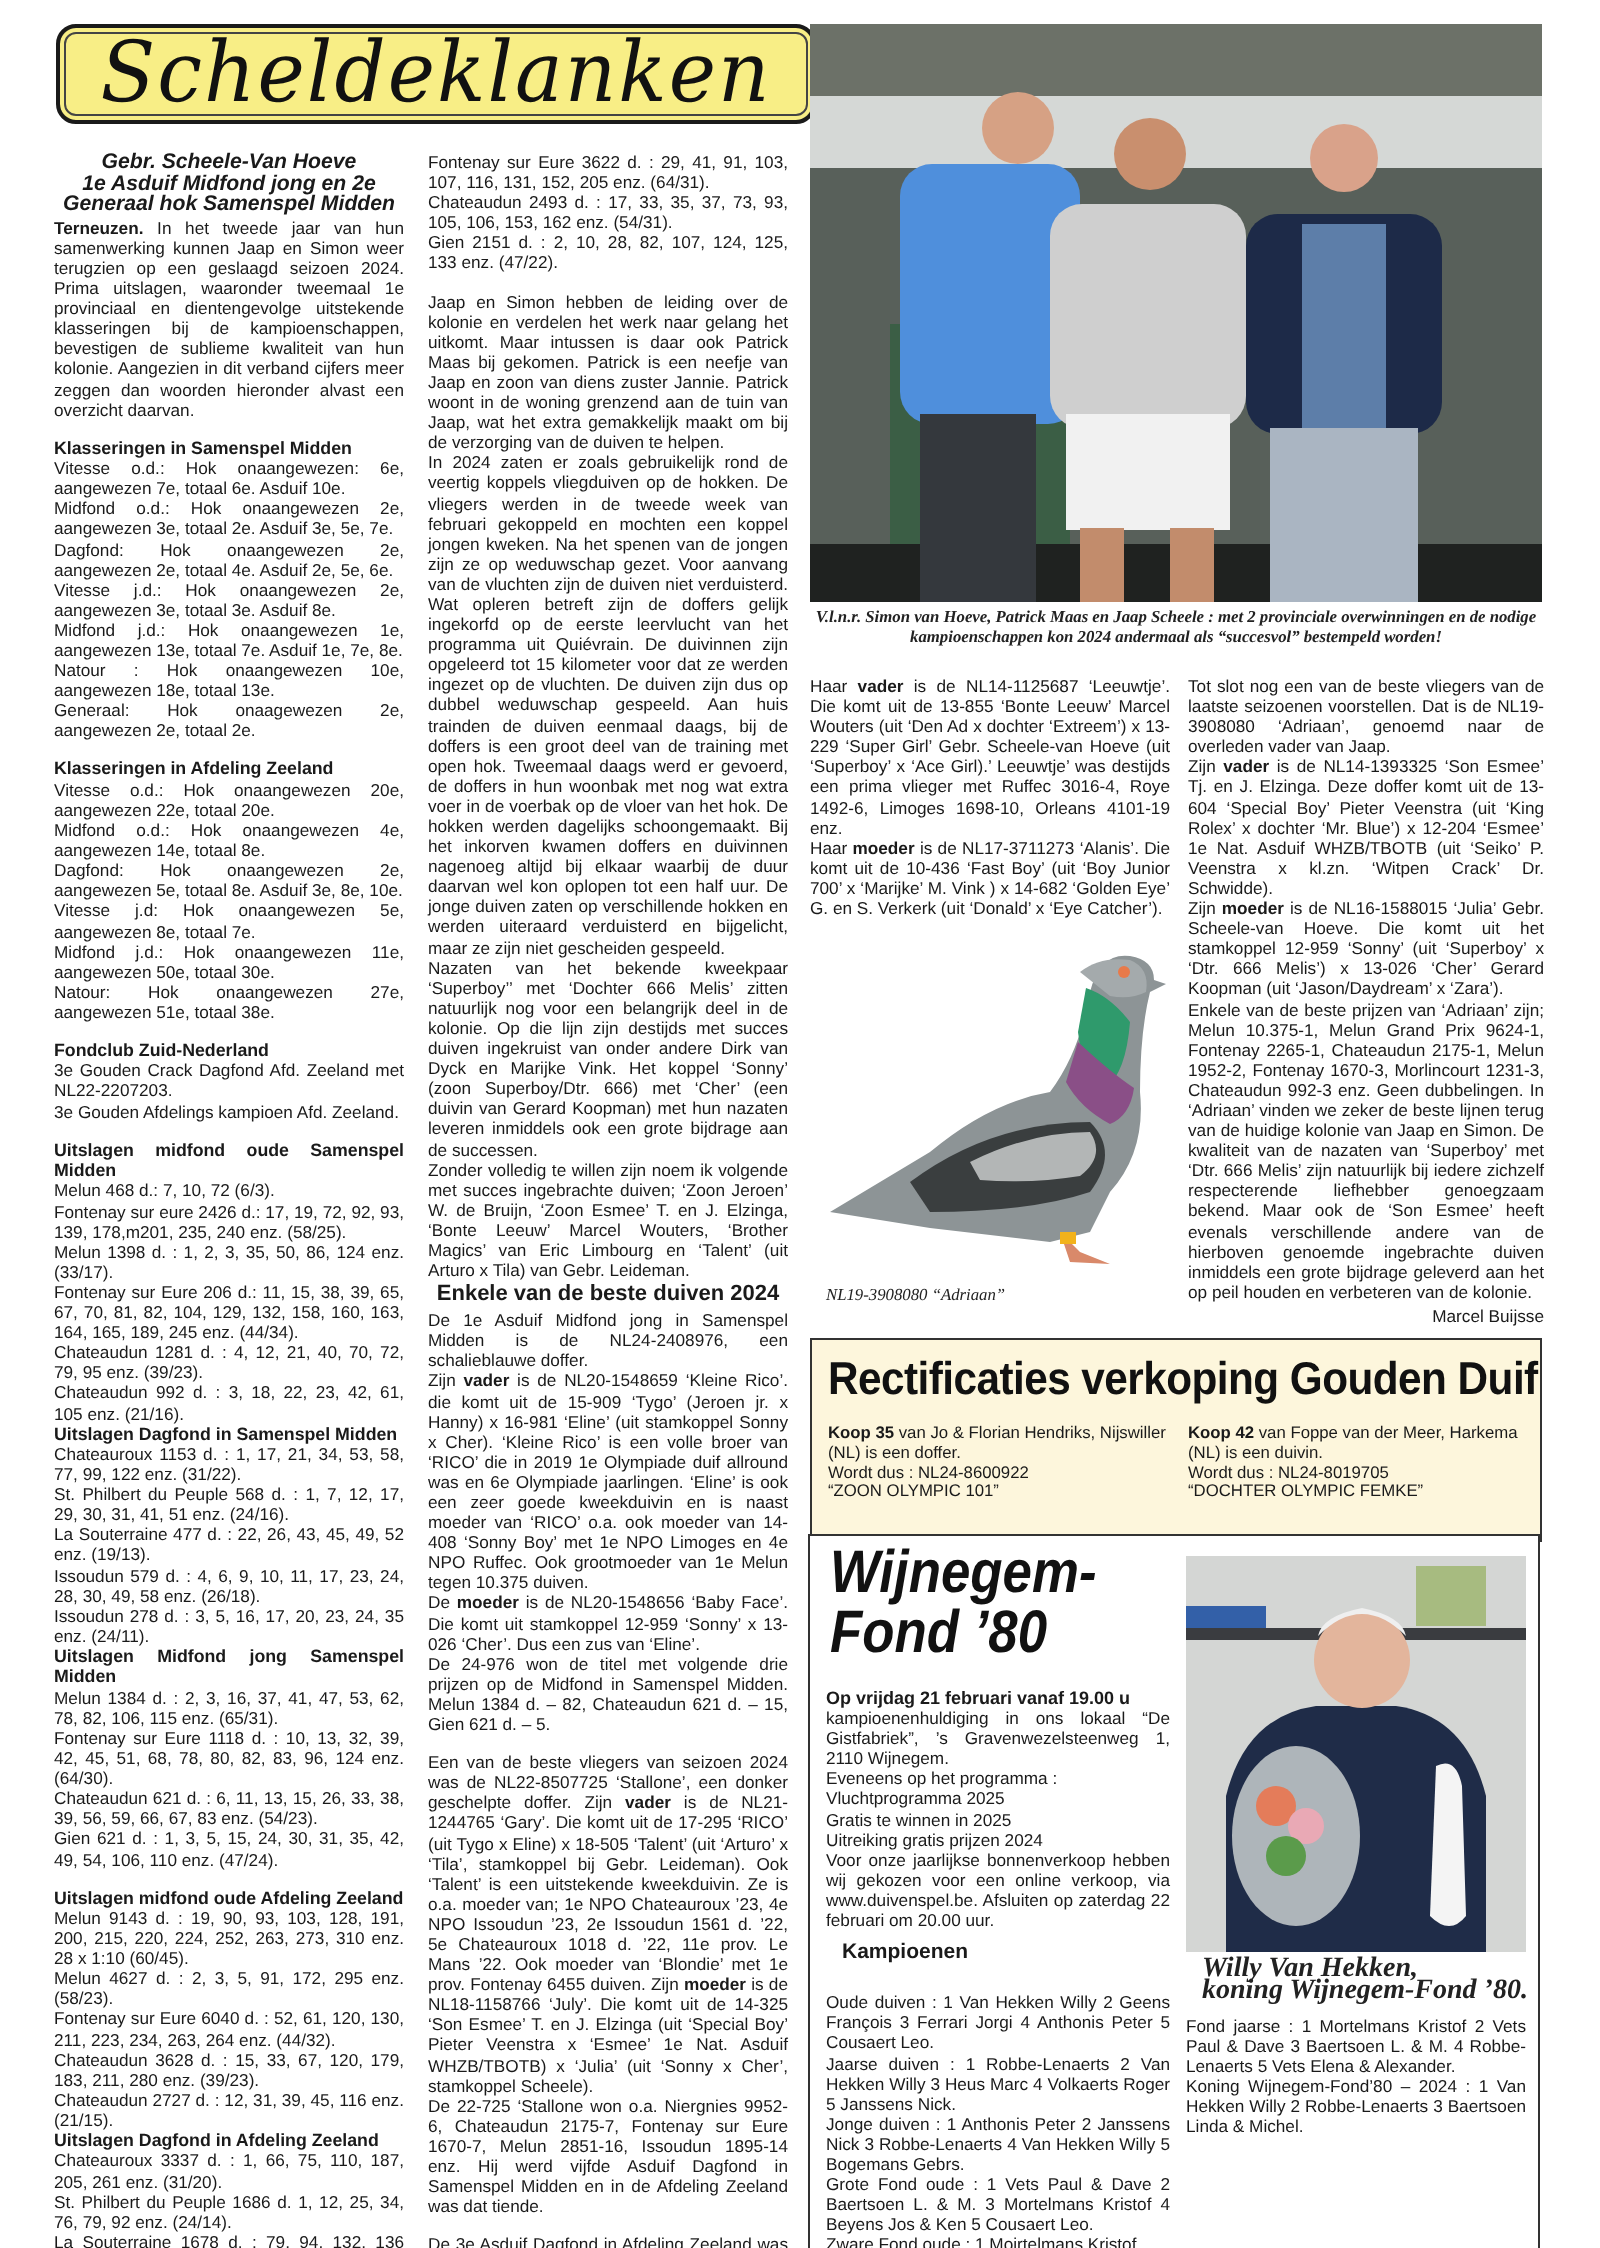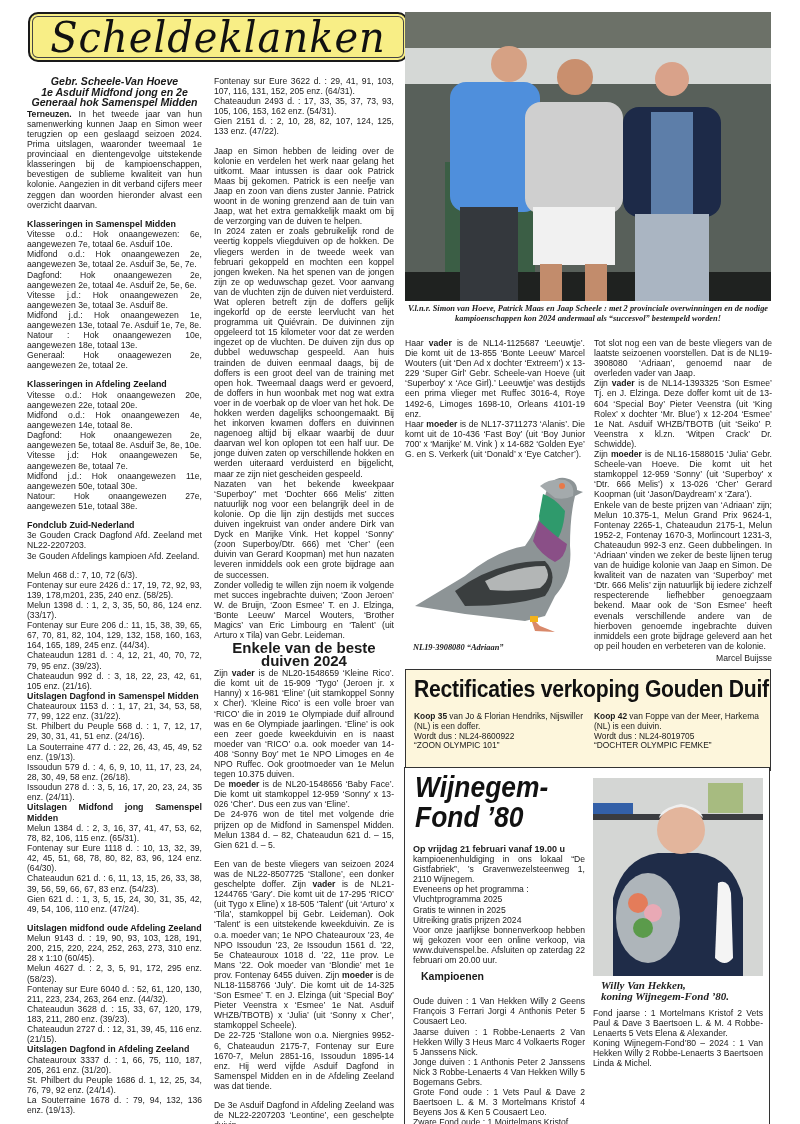--- a/index.html
+++ b/index.html
@@ -23,38 +23,38 @@
   }
 
   #col1 { position: absolute; left: 27px; top: 76px; width: 175px; }
   #col2 { position: absolute; left: 214px; top: 76px; width: 180px; }
   #col3 { position: absolute; left: 405px; top: 338px; width: 180px; }
   #col4 { position: absolute; left: 594px; top: 338px; width: 178px; }
 
   #art-headline { font-weight: bold; font-size: 10.6px; line-height: 10.6px; text-align: center; margin-bottom: 1px; font-style: italic; }
   .lead b { font-weight: bold; }
 
-  #sub2 { font-weight: bold; font-size: 15px; text-align: center; line-height: 13px; margin: 1px 0 1px; }
+  #sub2 { font-weight: bold; font-size: 11px; text-align: center; line-height: 13px; margin: 1px 0 1px; }
 
   #photo-main {
     position: absolute; left: 405px; top: 12px; width: 366px; height: 289px;
     background: linear-gradient(#5b6259 0%, #7c8378 12%, #d8dbd8 14%, #c9ccc9 26%, #3d3f3a 28%, #5c6359 72%, #2a2c2a 92%, #1f211f 100%);
     overflow: hidden;
   }
 
   #caption-main {
     position: absolute; left: 405px; top: 304px; width: 366px;
     font-family: "Liberation Serif", serif; font-style: italic; font-weight: bold;
     font-size: 8.4px; line-height: 10px; text-align: center; color: #222;
   }
 
   #pigeon { position: absolute; left: 405px; top: 466px; width: 180px; height: 170px; }
   #pigeon-caption {
     position: absolute; left: 413px; top: 643px;
-    font-family: "Liberation Serif", serif; font-style: italic; font-weight: bold;
+    font-family: "Liberation Serif", serif; font-style: italic; font-weight: normal;
     font-size: 8.4px; color: #222;
   }
   #author { text-align: right; margin-top: 2px; }
 
   #rect-box {
     position: absolute; left: 405px; top: 669px; width: 366px; height: 102px;
     background: #fdf6dc; border: 1.5px solid #333;
   }
   #rect-title {
     position: absolute; left: 8px; top: 6px; font-weight: bold; font-size: 23px;
@@ -77,21 +77,21 @@
   #wij-body { position: absolute; left: 8px; top: 76px; width: 172px; }
   #wij-body .lead-bold { font-weight: bold; font-size: 9px; }
   #kamp-title { font-weight: bold; font-size: 10.5px; margin: 6px 0 15px 8px; }
   #wij-photo {
     position: absolute; left: 188px; top: 10px; width: 170px; height: 198px;
     background: linear-gradient(#d7d8d6 0%, #cfd0cd 55%, #bdbfbd 100%); overflow: hidden;
   }
   #wij-caption {
     position: absolute; left: 196px; top: 212px;
     font-family: "Liberation Serif", serif; font-style: italic; font-weight: bold;
-    font-size: 11px; line-height: 10.5px; color: #222;
+    font-size: 14px; line-height: 10.5px; color: #222;
   }
   #wij-right { position: absolute; left: 188px; top: 240px; width: 170px; }
 </style>
 </head>
 <body>
 
 <div id="masthead">
   <span>Scheldeklanken</span>
 </div>
 
@@ -121,20 +121,21 @@
     <p>Dagfond: Hok onaangewezen 2e, aangewezen 5e, totaal 8e. Asduif 3e, 8e, 10e.</p>
     <p>Vitesse j.d: Hok onaangewezen 5e, aangewezen 8e, totaal 7e.</p>
     <p>Midfond j.d.: Hok onaangewezen 11e, aangewezen 50e, totaal 30e.</p>
     <p>Natour: Hok onaangewezen 27e, aangewezen 51e, totaal 38e.</p>
   </div>
   <div class="gap"></div>
   <div class="sh">Fondclub Zuid-Nederland</div>
   <p>3e Gouden Crack Dagfond Afd. Zeeland met NL22-2207203.</p>
   <p>3e Gouden Afdelings kampioen Afd. Zeeland.</p>
   <div class="gap"></div>
+  <div class="sh">Uitslagen midfond oude Samenspel Midden</div>
   <div>
     <p>Melun 468 d.: 7, 10, 72 (6/3).</p>
     <p>Fontenay sur eure 2426 d.: 17, 19, 72, 92, 93, 139, 178,m201, 235, 240 enz. (58/25).</p>
     <p>Melun 1398 d. : 1, 2, 3, 35, 50, 86, 124 enz. (33/17).</p>
     <p>Fontenay sur Eure 206 d.: 11, 15, 38, 39, 65, 67, 70, 81, 82, 104, 129, 132, 158, 160, 163, 164, 165, 189, 245 enz. (44/34).</p>
     <p>Chateaudun 1281 d. : 4, 12, 21, 40, 70, 72, 79, 95 enz. (39/23).</p>
     <p>Chateaudun 992 d. : 3, 18, 22, 23, 42, 61, 105 enz. (21/16).</p>
   </div>
   <div class="sh">Uitslagen Dagfond in Samenspel Midden</div>
   <div>
@@ -175,20 +176,21 @@
     <p>Fontenay sur Eure 3622 d. : 29, 41, 91, 103, 107, 116, 131, 152, 205 enz. (64/31).</p>
     <p>Chateaudun 2493 d. : 17, 33, 35, 37, 73, 93, 105, 106, 153, 162 enz. (54/31).</p>
     <p>Gien 2151 d. : 2, 10, 28, 82, 107, 124, 125, 133 enz. (47/22).</p>
   </div>
   <div class="gap"></div>
   <p>Jaap en Simon hebben de leiding over de kolonie en verdelen het werk naar gelang het uitkomt. Maar intussen is daar ook Patrick Maas bij gekomen. Patrick is een neefje van Jaap en zoon van diens zuster Jannie. Patrick woont in de woning grenzend aan de tuin van Jaap, wat het extra gemakkelijk maakt om bij de verzorging van de duiven te helpen.</p>
   <p>In 2024 zaten er zoals gebruikelijk rond de veertig koppels vliegduiven op de hokken. De vliegers werden in de tweede week van februari gekoppeld en mochten een koppel jongen kweken. Na het spenen van de jongen zijn ze op weduwschap gezet. Voor aanvang van de vluchten zijn de duiven niet verduisterd. Wat opleren betreft zijn de doffers gelijk ingekorfd op de eerste leervlucht van het programma uit Quiévrain. De duivinnen zijn opgeleerd tot 15 kilometer voor dat ze werden ingezet op de vluchten. De duiven zijn dus op dubbel weduwschap gespeeld. Aan huis trainden de duiven eenmaal daags, bij de doffers is een groot deel van de training met open hok. Tweemaal daags werd er gevoerd, de doffers in hun woonbak met nog wat extra voer in de voerbak op de vloer van het hok. De hokken werden dagelijks schoongemaakt. Bij het inkorven kwamen doffers en duivinnen nagenoeg altijd bij elkaar waarbij de duur daarvan wel kon oplopen tot een half uur. De jonge duiven zaten op verschillende hokken en werden uiteraard verduisterd en bijgelicht, maar ze zijn niet gescheiden gespeeld.</p>
   <p>Nazaten van het bekende kweekpaar ‘Superboy’’ met ‘Dochter 666 Melis’ zitten natuurlijk nog voor een belangrijk deel in de kolonie. Op die lijn zijn destijds met succes duiven ingekruist van onder andere Dirk van Dyck en Marijke Vink. Het koppel ‘Sonny’ (zoon Superboy/Dtr. 666) met ‘Cher’ (een duivin van Gerard Koopman) met hun nazaten leveren inmiddels ook een grote bijdrage aan de successen.</p>
   <p>Zonder volledig te willen zijn noem ik volgende met succes ingebrachte duiven; ‘Zoon Jeroen’ W. de Bruijn, ‘Zoon Esmee’ T. en J. Elzinga, ‘Bonte Leeuw’ Marcel Wouters, ‘Brother Magics’ van Eric Limbourg en ‘Talent’ (uit Arturo x Tila) van Gebr. Leideman.</p>
   <div id="sub2">Enkele van de beste duiven 2024</div>
+  <p>De 1e Asduif Midfond jong in Samenspel Midden is de NL24-2408976, een schalieblauwe doffer.</p>
   <p><span>Zijn </span><b>vader</b><span> is de NL20-1548659 ‘Kleine Rico’. die komt uit de 15-909 ‘Tygo’ (Jeroen jr. x Hanny) x 16-981 ‘Eline’ (uit stamkoppel Sonny x Cher). ‘Kleine Rico’ is een volle broer van ‘RICO’ die in 2019 1e Olympiade duif allround was en 6e Olympiade jaarlingen. ‘Eline’ is ook een zeer goede kweekduivin en is naast moeder van ‘RICO’ o.a. ook moeder van 14-408 ‘Sonny Boy’ met 1e NPO Limoges en 4e NPO Ruffec. Ook grootmoeder van 1e Melun tegen 10.375 duiven.</span></p>
   <p><span>De </span><b>moeder</b><span> is de NL20-1548656 ‘Baby Face’. Die komt uit stamkoppel 12-959 ‘Sonny’ x 13-026 ‘Cher’. Dus een zus van ‘Eline’.</span></p>
   <p>De 24-976 won de titel met volgende drie prijzen op de Midfond in Samenspel Midden. Melun 1384 d. – 82, Chateaudun 621 d. – 15, Gien 621 d. – 5.</p>
   <div class="gap"></div>
   <p><span>Een van de beste vliegers van seizoen 2024 was de NL22-8507725 ‘Stallone’, een donker geschelpte doffer. Zijn </span><b>vader</b><span> is de NL21-1244765 ‘Gary’. Die komt uit de 17-295 ‘RICO’ (uit Tygo x Eline) x 18-505 ‘Talent’ (uit ‘Arturo’ x ‘Tila’, stamkoppel bij Gebr. Leideman). Ook ‘Talent’ is een uitstekende kweekduivin. Ze is o.a. moeder van; 1e NPO Chateauroux ’23, 4e NPO Issoudun ’23, 2e Issoudun 1561 d. ’22, 5e Chateauroux 1018 d. ’22, 11e prov. Le Mans ’22. Ook moeder van ‘Blondie’ met 1e prov. Fontenay 6455 duiven. Zijn </span><b>moeder</b><span> is de NL18-1158766 ‘July’. Die komt uit de 14-325 ‘Son Esmee’ T. en J. Elzinga (uit ‘Special Boy’ Pieter Veenstra x ‘Esmee’ 1e Nat. Asduif WHZB/TBOTB) x ‘Julia’ (uit ‘Sonny x Cher’, stamkoppel Scheele).</span></p>
   <p>De 22-725 ‘Stallone won o.a. Niergnies 9952-6, Chateaudun 2175-7, Fontenay sur Eure 1670-7, Melun 2851-16, Issoudun 1895-14 enz. Hij werd vijfde Asduif Dagfond in Samenspel Midden en in de Afdeling Zeeland was dat tiende.</p>
   <div class="gap"></div>
   <p>De 3e Asduif Dagfond in Afdeling Zeeland was de NL22-2207203 ‘Leontine’, een geschelpte duivin.</p>
 </div>
 

